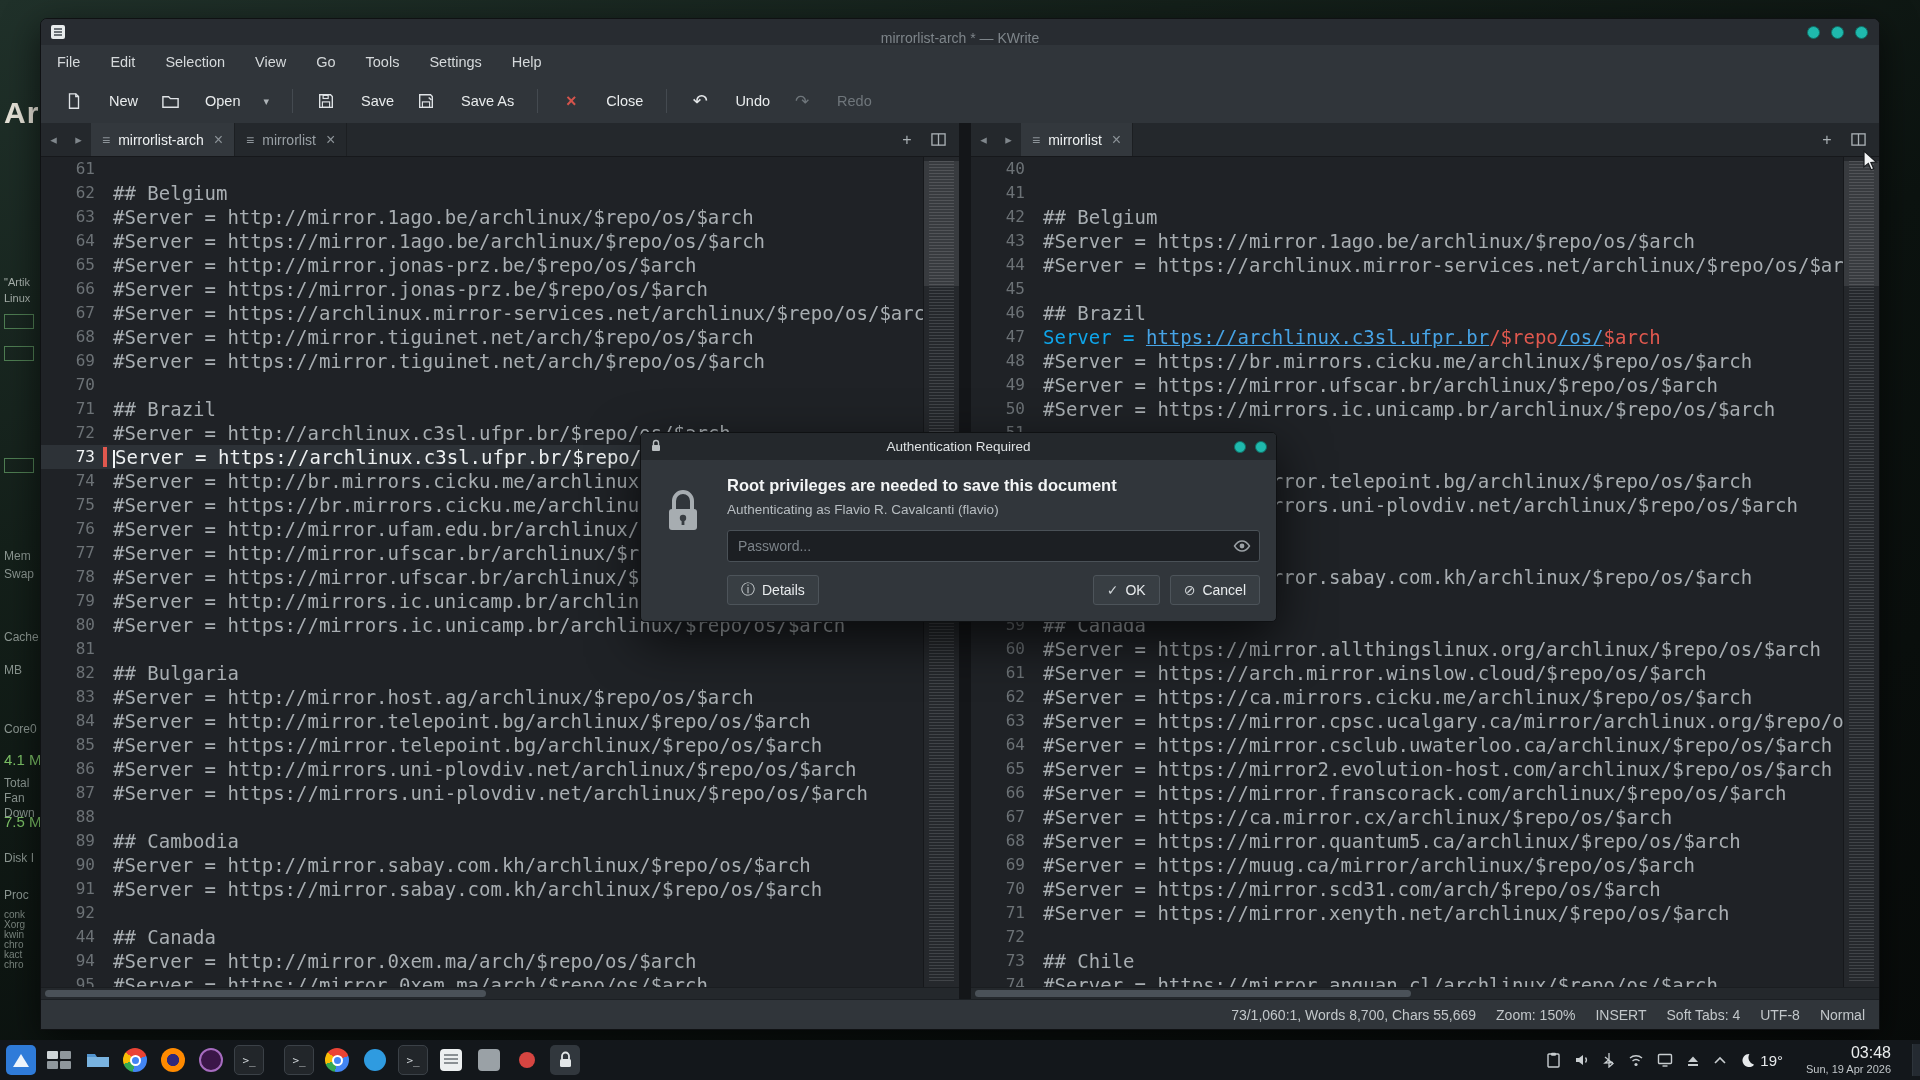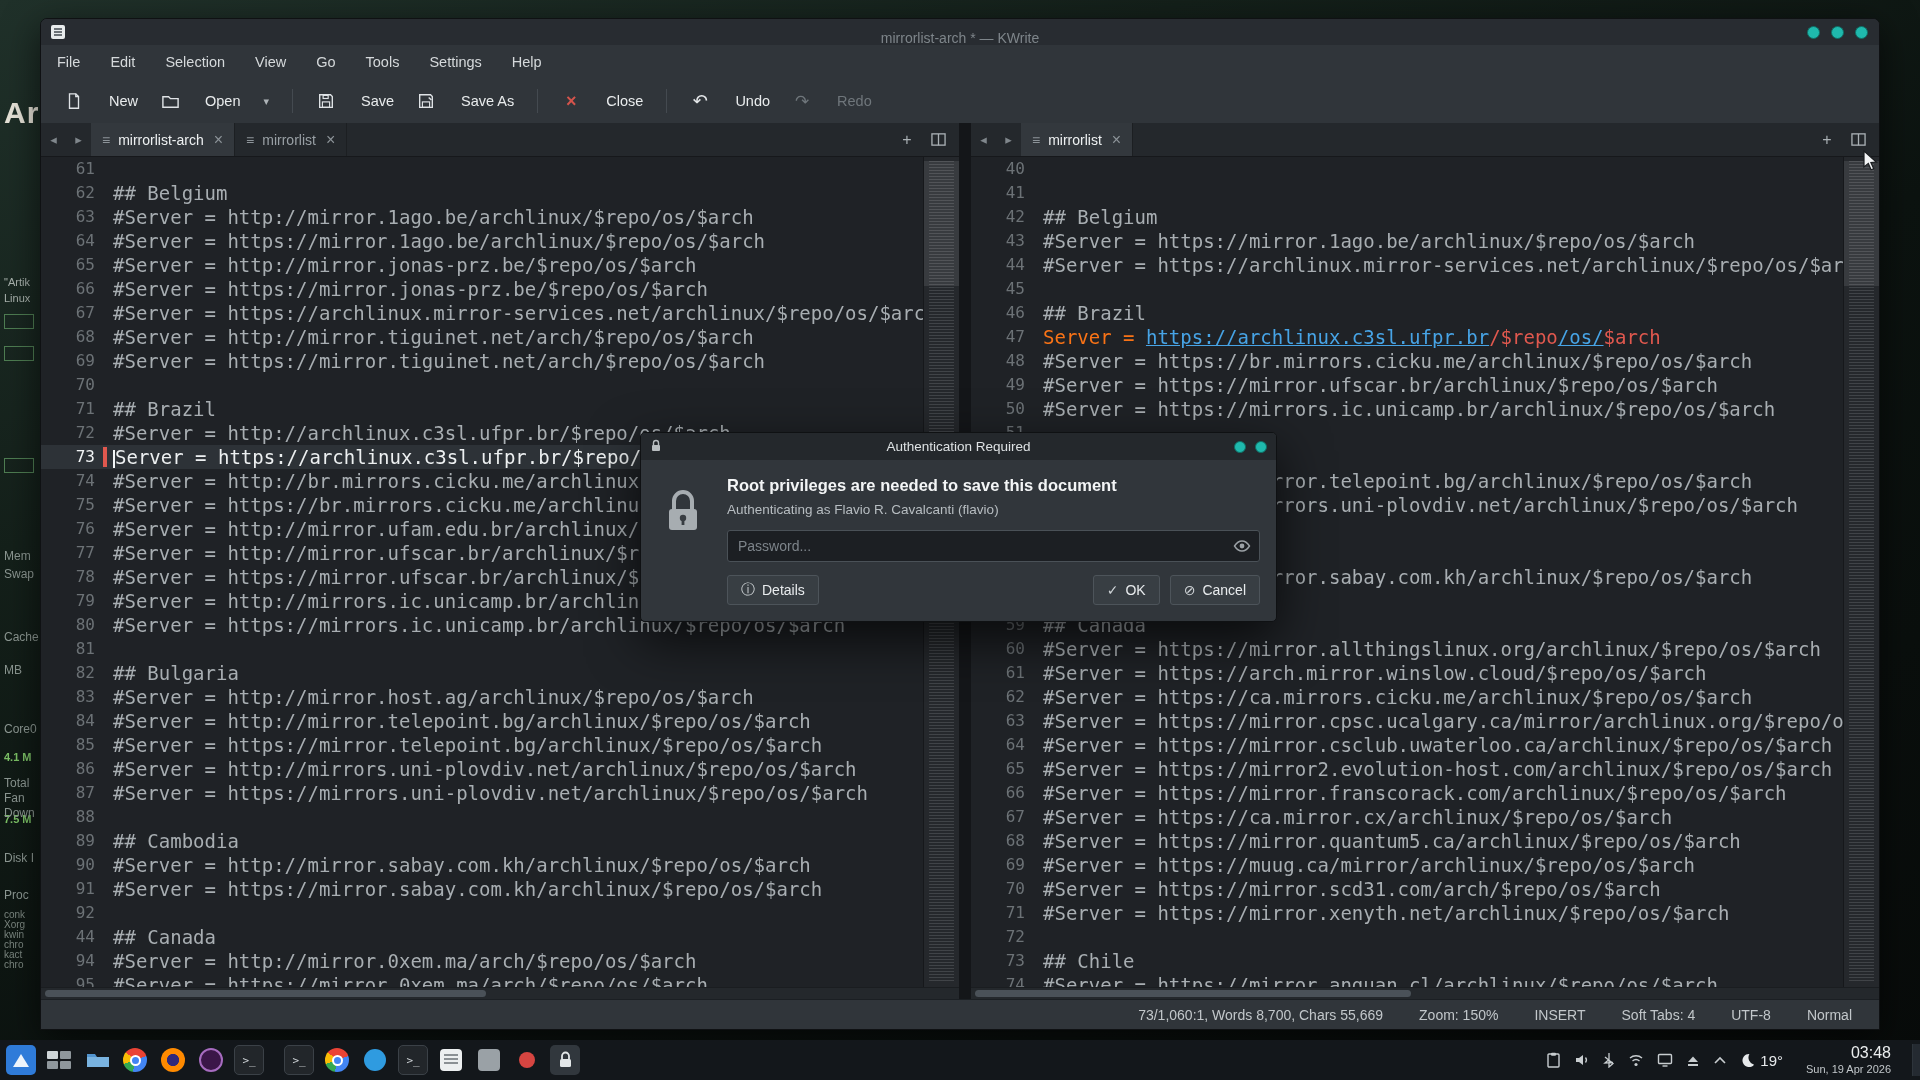--- a/index.html
+++ b/index.html
@@ -7,21 +7,21 @@
   .desktop { position:absolute; inset:0; overflow:hidden;
     background:linear-gradient(155deg,#20312a 0%,#14201a 28%,#0c1310 55%,#080b0a 100%); }
 
   
   .conky { position:absolute; left:0; top:0; width:40px; height:1040px; overflow:hidden; z-index:1; }
   .frag { position:absolute; left:4px; white-space:nowrap; color:#95a09b; }
   .frag.big { font-size:30px; font-weight:bold; color:#e7e3d8; letter-spacing:1px; }
   .frag.tiny { font-size:11px; color:#aab3ae; }
   .frag.small { font-size:12px; color:#8d9893; }
   .frag.micro { font-size:10px; color:#7c8781; }
-  .frag.green { font-size:11px; color:#7cc266;font-weight:bold; }
+  .frag.green { font-size:15px; color:#7cc266; }
   .frag.box { width:30px; height:15px; border:1px solid #4e7d52; }
 
   
   .kwrite { position:absolute; left:40px; top:18px; width:1840px; height:1012px;
     background:#30353a; border:1px solid #0f1113; border-radius:7px 7px 0 0;
     display:flex; flex-direction:column; overflow:hidden; z-index:2;
     box-shadow:0 10px 36px rgba(0,0,0,.6); }
 
   .titlebar { height:26px; background:#282c31; position:relative; display:flex; align-items:center; flex:none; }
   .app-icon { margin-left:10px; width:14px; height:14px; background:#e8ebec; border-radius:2px; position:relative; }
@@ -72,21 +72,21 @@
   .seg-blue { color:#47a4e6; text-decoration:underline; }
   .seg-red { color:#e0584e; }
 
   .minimap { width:36px; flex:none; background:#25282c; border-left:1px solid #16181b; position:relative; }
   .minimap::before { content:""; position:absolute; inset:4px 5px; background:repeating-linear-gradient(180deg, rgba(198,204,208,.17) 0 1px, transparent 1px 3px); }
   .minimap::after { content:""; position:absolute; left:0; right:0; top:4px; height:125px; background:rgba(255,255,255,.09); }
 
   .hscroll { height:12px; background:#24282c; position:relative; flex:none; border-top:1px solid #1a1d20; }
   .thumb { position:absolute; top:2px; bottom:2px; left:4px; width:48%; background:#4a5158; border-radius:5px; }
 
-  .statusbar { height:30px; background:#30353a; border-top:1px solid #1b1f23; display:flex; align-items:center; justify-content:flex-end; gap:36px; padding-right:27px; font-size:14px; color:#c2c7ca; flex:none; }
+  .statusbar { height:30px; background:#30353a; border-top:1px solid #1b1f23; display:flex; align-items:center; justify-content:flex-end; gap:20px; padding-right:14px; font-size:14px; color:#c2c7ca; flex:none; }
 
   
   .dialog { position:absolute; left:640px; top:432px; width:637px; background:#31363b; border:1px solid #0f1113; border-radius:5px; overflow:hidden; z-index:6; box-shadow:0 18px 52px rgba(0,0,0,.7); }
   .dlg-title { height:27px; background:#24282c; position:relative; display:flex; align-items:center; }
   .dlg-title .ttl { position:absolute; left:0; right:0; text-align:center; font-size:13.5px; color:#dde1e3; }
   .dlg-lock-sm { margin-left:9px; z-index:1; }
   .dlg-circles { margin-left:auto; display:flex; gap:9px; margin-right:9px; z-index:1; }
   .dlg-circle { width:12px; height:12px; border-radius:50%; background:#1fb9ad; border:1px solid #0f6f66; }
   .dlg-body { padding:14px 16px 16px 22px; display:flex; gap:20px; }
   .dlg-lock-col { width:44px; flex:none; padding-top:14px; }
@@ -338,21 +338,21 @@
         </div>
         <div class="editor">
           <div class="lines">
               <div class="row"><span class="lnum">40</span><span class="marker"></span><span class="code"></span></div>
               <div class="row"><span class="lnum">41</span><span class="marker"></span><span class="code"></span></div>
               <div class="row"><span class="lnum">42</span><span class="marker"></span><span class="code">## Belgium</span></div>
               <div class="row"><span class="lnum">43</span><span class="marker"></span><span class="code">#Server = https://mirror.1ago.be/archlinux/$repo/os/$arch</span></div>
               <div class="row"><span class="lnum">44</span><span class="marker"></span><span class="code">#Server = https://archlinux.mirror-services.net/archlinux/$repo/os/$arch</span></div>
               <div class="row"><span class="lnum">45</span><span class="marker"></span><span class="code"></span></div>
               <div class="row"><span class="lnum">46</span><span class="marker"></span><span class="code">## Brazil</span></div>
-              <div class="row"><span class="lnum">47</span><span class="marker"></span><span class="code"><span style="color: #f97316;">Server = </span><span class="seg-blue">https://archlinux.c3sl.ufpr.br</span><span class="seg-red">/</span><span class="seg-red">$repo</span><span class="seg-blue">/os/</span><span class="seg-red">$arch</span></span></div>
+              <div class="row"><span class="lnum">47</span><span class="marker"></span><span class="code"><span style="color: #0ea5e9;">Server = </span><span class="seg-blue">https://archlinux.c3sl.ufpr.br</span><span class="seg-red">/</span><span class="seg-red">$repo</span><span class="seg-blue">/os/</span><span class="seg-red">$arch</span></span></div>
               <div class="row"><span class="lnum">48</span><span class="marker"></span><span class="code">#Server = https://br.mirrors.cicku.me/archlinux/$repo/os/$arch</span></div>
               <div class="row"><span class="lnum">49</span><span class="marker"></span><span class="code">#Server = https://mirror.ufscar.br/archlinux/$repo/os/$arch</span></div>
               <div class="row"><span class="lnum">50</span><span class="marker"></span><span class="code">#Server = https://mirrors.ic.unicamp.br/archlinux/$repo/os/$arch</span></div>
               <div class="row"><span class="lnum">51</span><span class="marker"></span><span class="code"></span></div>
               <div class="row"><span class="lnum">52</span><span class="marker"></span><span class="code">## Bulgaria</span></div>
               <div class="row"><span class="lnum">53</span><span class="marker"></span><span class="code">#Server = https://mirror.telepoint.bg/archlinux/$repo/os/$arch</span></div>
               <div class="row"><span class="lnum">54</span><span class="marker"></span><span class="code">#Server = https://mirrors.uni-plovdiv.net/archlinux/$repo/os/$arch</span></div>
               <div class="row"><span class="lnum">55</span><span class="marker"></span><span class="code"></span></div>
               <div class="row"><span class="lnum">56</span><span class="marker"></span><span class="code">## Cambodia</span></div>
               <div class="row"><span class="lnum">57</span><span class="marker"></span><span class="code">#Server = https://mirror.sabay.com.kh/archlinux/$repo/os/$arch</span></div>

